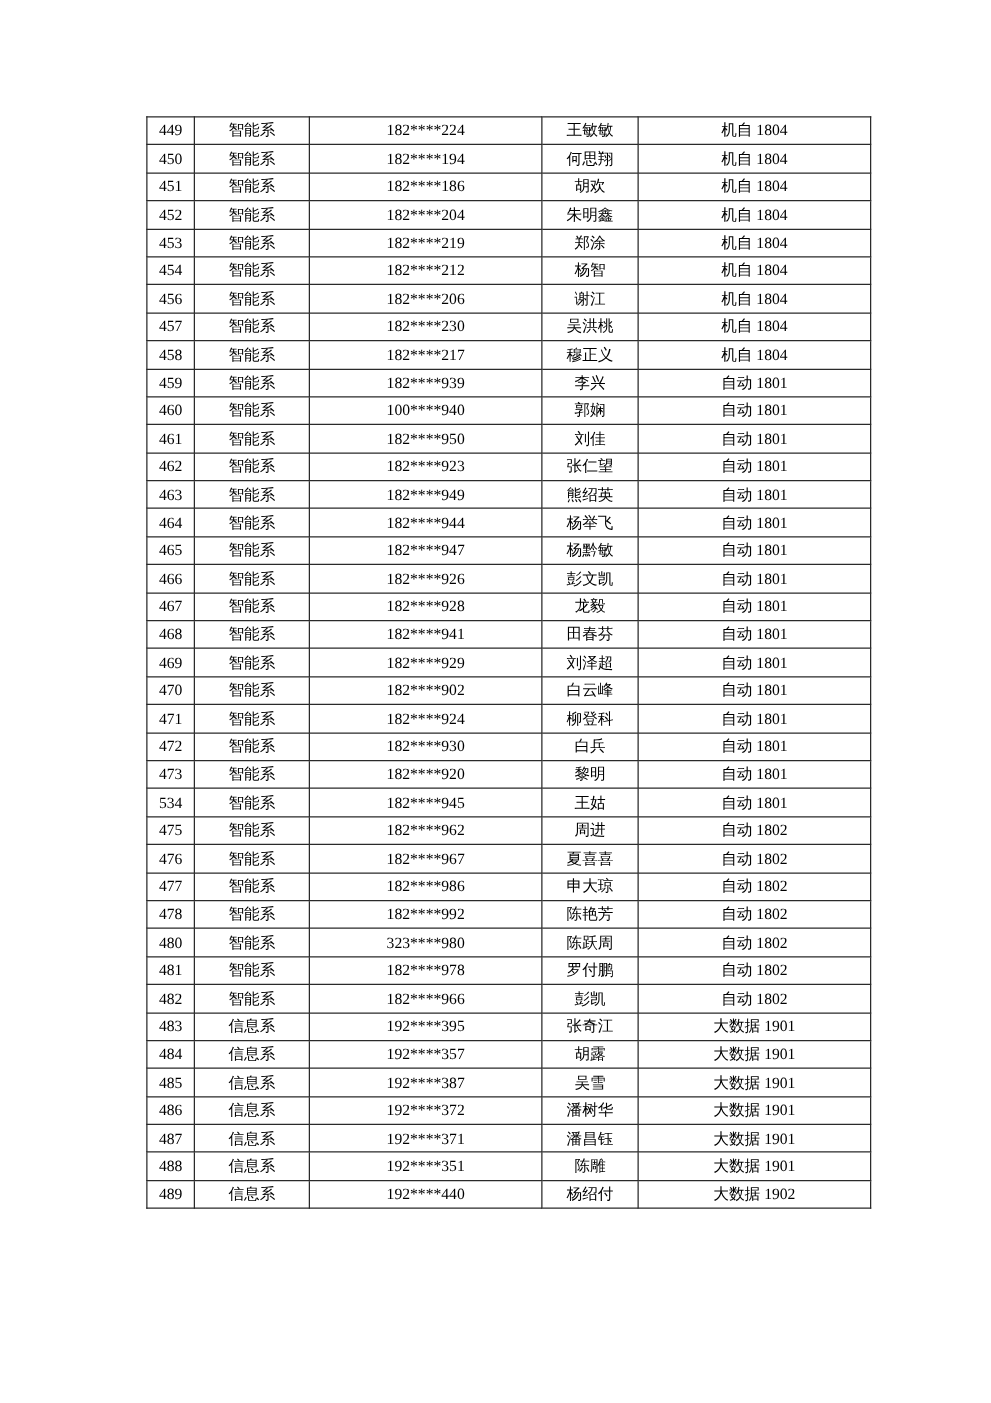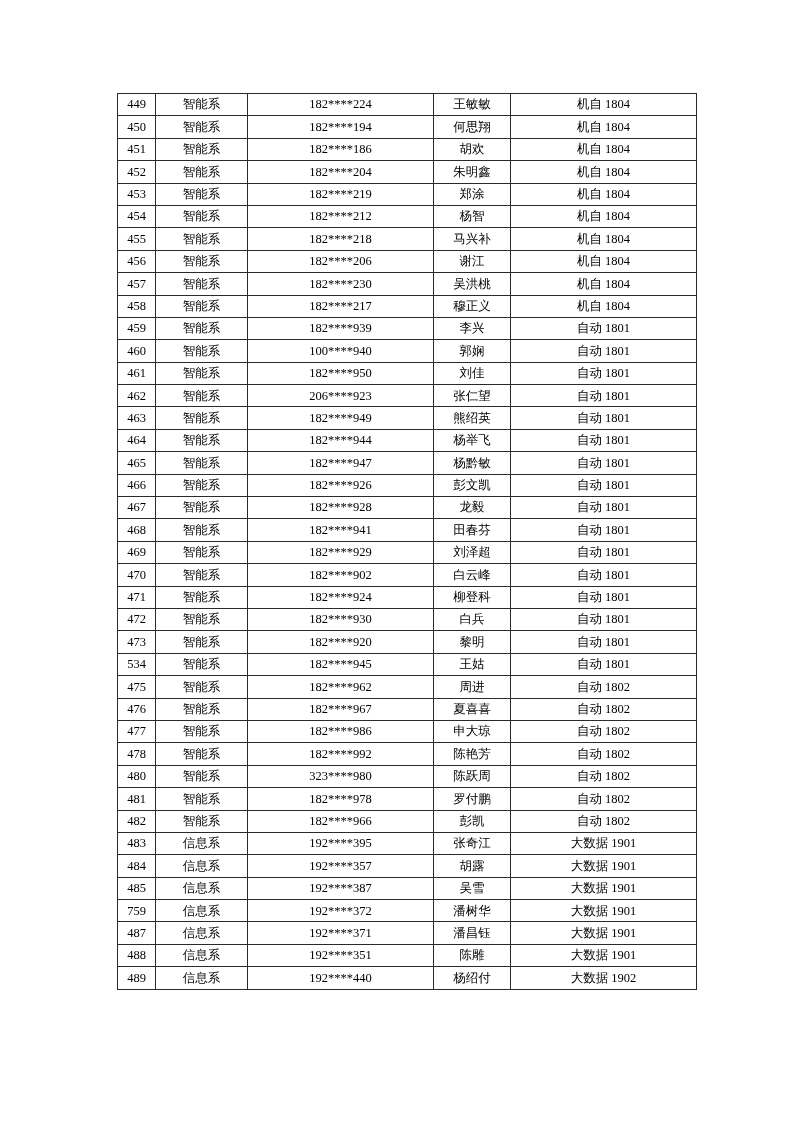--- a/index.html
+++ b/index.html
@@ -92,27 +92,20 @@
           <td>机自 1804</td>
         </tr>
         <tr>
           <td>454</td>
           <td>智能系</td>
           <td>182****212</td>
           <td>杨智</td>
           <td>机自 1804</td>
         </tr>
         <tr>
-          <td>455</td>
-          <td>智能系</td>
-          <td>182****218</td>
-          <td>马兴补</td>
-          <td>机自 1804</td>
-        </tr>
-        <tr>
           <td>456</td>
           <td>智能系</td>
           <td>182****206</td>
           <td>谢江</td>
           <td>机自 1804</td>
         </tr>
         <tr>
           <td>457</td>
           <td>智能系</td>
           <td>182****230</td>
@@ -143,21 +136,21 @@
         <tr>
           <td>461</td>
           <td>智能系</td>
           <td>182****950</td>
           <td>刘佳</td>
           <td>自动 1801</td>
         </tr>
         <tr>
           <td>462</td>
           <td>智能系</td>
-          <td>206****923</td>
+          <td>182****923</td>
           <td>张仁望</td>
           <td>自动 1801</td>
         </tr>
         <tr>
           <td>463</td>
           <td>智能系</td>
           <td>182****949</td>
           <td>熊绍英</td>
           <td>自动 1801</td>
         </tr>
@@ -302,21 +295,21 @@
           <td>大数据 1901</td>
         </tr>
         <tr>
           <td>485</td>
           <td>信息系</td>
           <td>192****387</td>
           <td>吴雪</td>
           <td>大数据 1901</td>
         </tr>
         <tr>
-          <td>759</td>
+          <td>486</td>
           <td>信息系</td>
           <td>192****372</td>
           <td>潘树华</td>
           <td>大数据 1901</td>
         </tr>
         <tr>
           <td>487</td>
           <td>信息系</td>
           <td>192****371</td>
           <td>潘昌钰</td>

